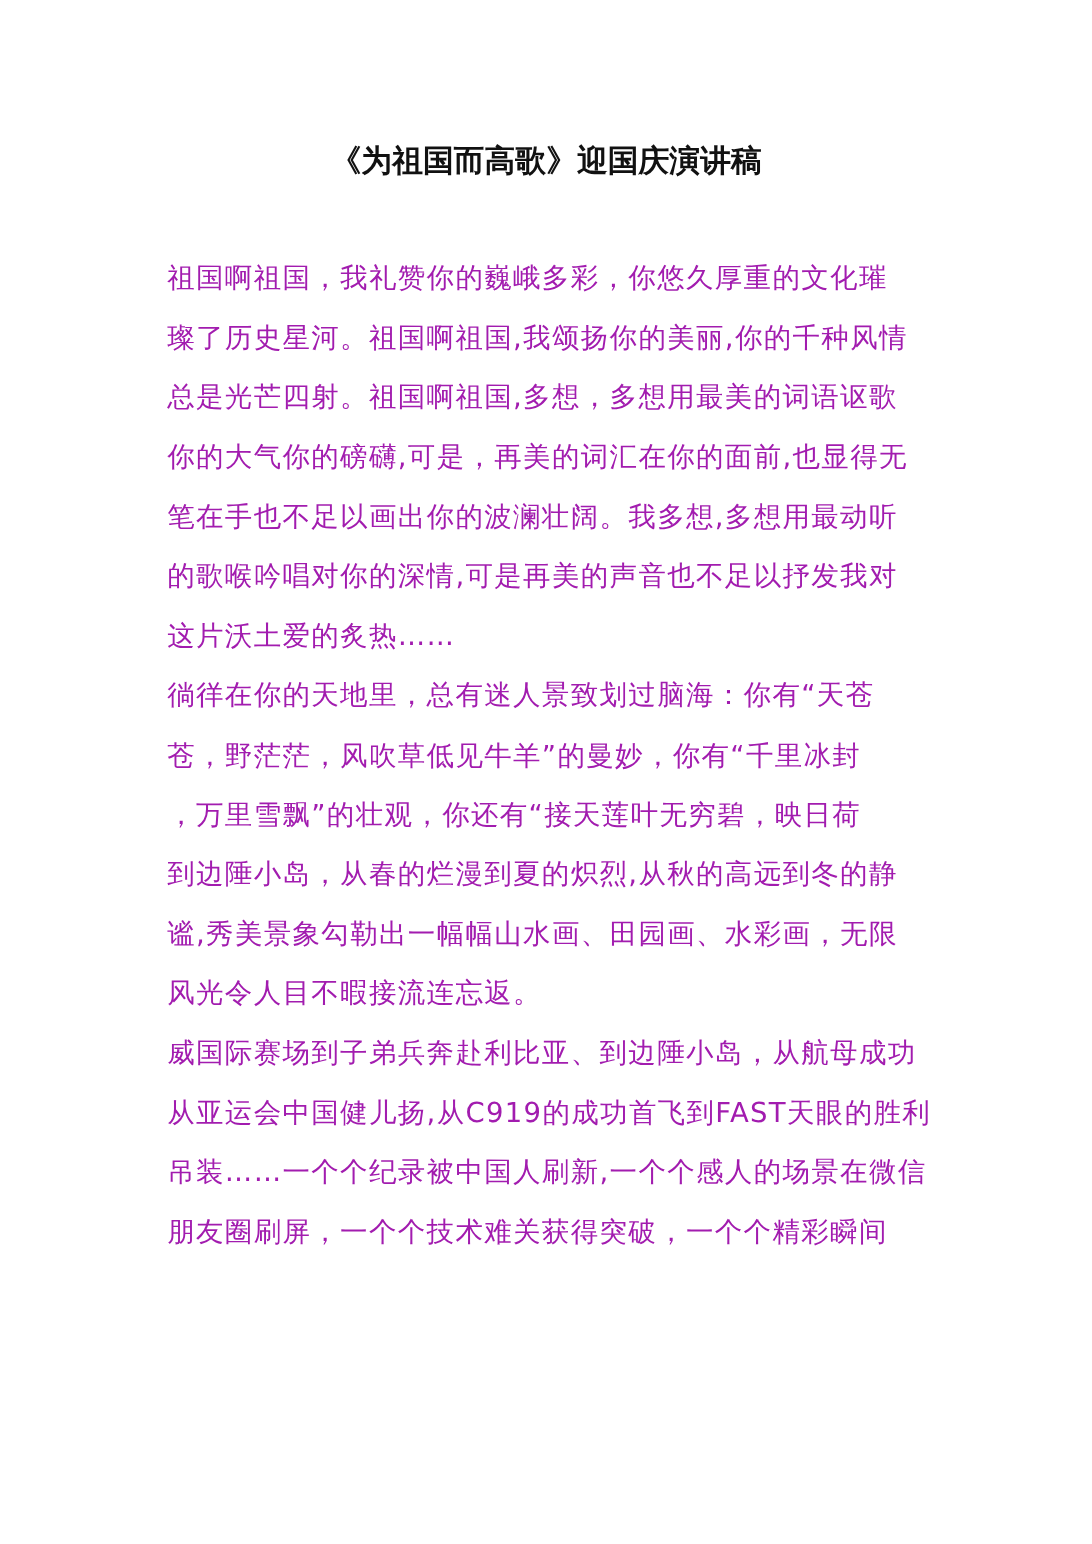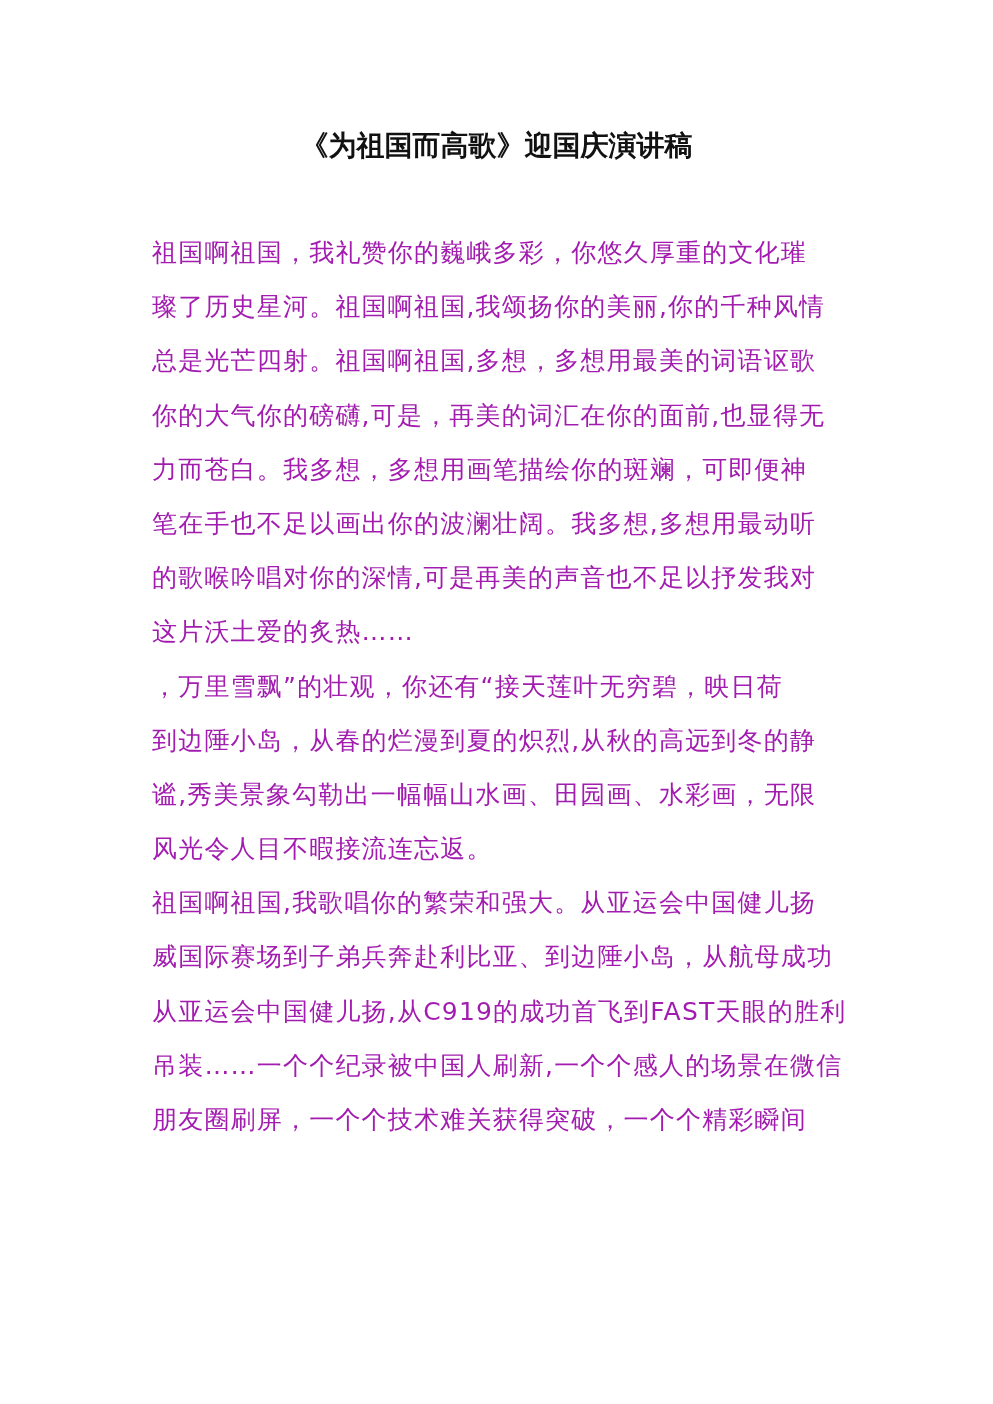--- a/index.html
+++ b/index.html
@@ -57,32 +57,32 @@
 
 <div class="page">
   <div class="title">《为祖国而高歌》迎国庆演讲稿</div>
 
   <div class="body">
     <div class="para">
       <div class="line">祖国啊祖国，我礼赞你的巍峨多彩，你悠久厚重的文化璀</div>
       <div class="line">璨了历史星河。祖国啊祖国,我颂扬你的美丽,你的千种风情</div>
       <div class="line">总是光芒四射。祖国啊祖国,多想，多想用最美的词语讴歌</div>
       <div class="line">你的大气你的磅礴,可是，再美的词汇在你的面前,也显得无</div>
-      <div class="line">力而苍白。我多想，多想用画笔描绘你的斑斓，可即便神</div>
       <div class="line">笔在手也不足以画出你的波澜壮阔。我多想,多想用最动听</div>
       <div class="line">的歌喉吟唱对你的深情,可是再美的声音也不足以抒发我对</div>
       <div class="line">这片沃土爱的炙热……</div>
     </div>
     <div class="para">
+      <div class="line">徜徉在你的天地里，总有迷人景致划过脑海：你有“天苍</div>
+      <div class="line">苍，野茫茫，风吹草低见牛羊”的曼妙，你有“千里冰封</div>
       <div class="line">，万里雪飘”的壮观，你还有“接天莲叶无穷碧，映日荷</div>
       <div class="line">到边陲小岛，从春的烂漫到夏的炽烈,从秋的高远到冬的静</div>
       <div class="line">谧,秀美景象勾勒出一幅幅山水画、田园画、水彩画，无限</div>
       <div class="line">风光令人目不暇接流连忘返。</div>
     </div>
     <div class="para">
-      <div class="line">祖国啊祖国,我歌唱你的繁荣和强大。从亚运会中国健儿扬</div>
       <div class="line">威国际赛场到子弟兵奔赴利比亚、到边陲小岛，从航母成功</div>
       <div class="line">从亚运会中国健儿扬,从C919的成功首飞到FAST天眼的胜利</div>
       <div class="line">吊装……一个个纪录被中国人刷新,一个个感人的场景在微信</div>
       <div class="line">朋友圈刷屏，一个个技术难关获得突破，一个个精彩瞬间</div>
     </div>
   </div>
 </div>
 
 </body></html>

